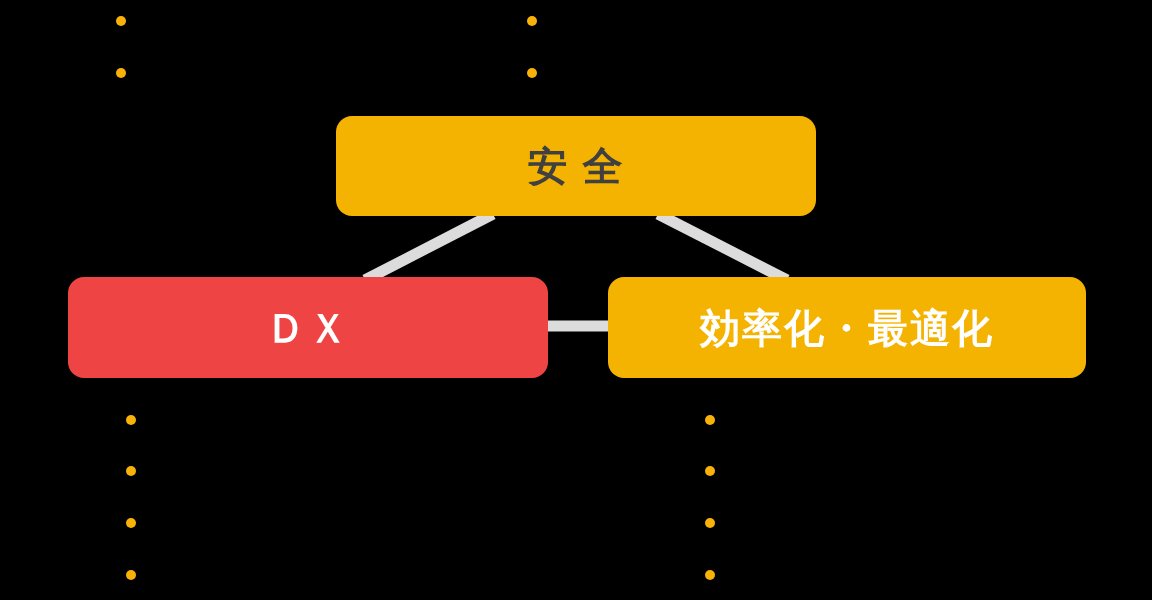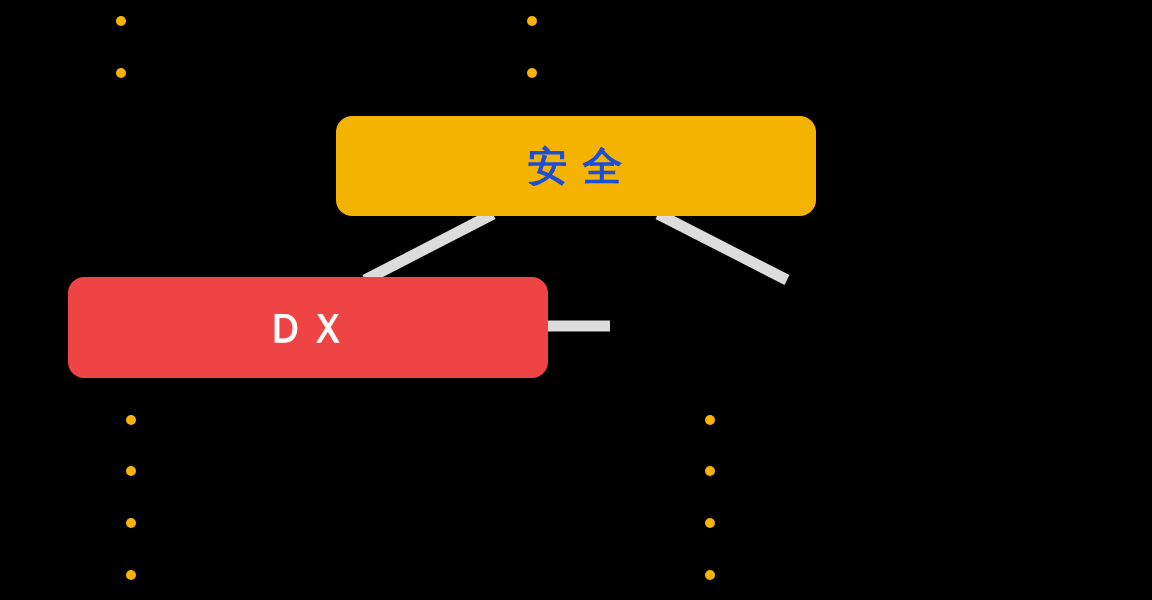--- a/index.html
+++ b/index.html
@@ -53,27 +53,30 @@
 
 <div id="canvas">
 
   <svg id="connector-layer">
       <line x1="493" y1="214" x2="365" y2="280" stroke="#DCDCDC" stroke-width="11"></line>
       <line x1="658" y1="214" x2="787" y2="280" stroke="#DCDCDC" stroke-width="11"></line>
       <line x1="546" y1="326" x2="610" y2="326" stroke="#DCDCDC" stroke-width="11"></line>
     </svg>
 
   <div class="node" style="left: 336px; top: 116px; width: 480px; height: 100px; background: rgb(245, 179, 1);">
-    <span class="node-label" style="color: #1d4ed8;">安 全</span>
+    <span class="node-label" style="color: #404040;">安 全</span>
   </div>
 
   <div class="node" style="left: 68px; top: 277px; width: 480px; height: 101px; background: #ef4444;">
     <span class="node-label" style="color: rgb(255, 255, 255);">ＤＸ</span>
   </div>
 
+  <div class="node" style="left: 608px; top: 277px; width: 478px; height: 101px; background: rgb(245, 179, 1);">
+    <span class="node-label" style="color: rgb(255, 255, 255);">効率化・最適化</span>
+  </div>
 
   <div id="dots-layer">
       <div class="bullet-dot" style="left: 116px; top: 16px; background: rgb(249, 178, 8);"></div>
       <div class="bullet-dot" style="left: 116px; top: 68px; background: rgb(249, 178, 8);"></div>
       <div class="bullet-dot" style="left: 527px; top: 16px; background: rgb(249, 178, 8);"></div>
       <div class="bullet-dot" style="left: 527px; top: 68px; background: rgb(249, 178, 8);"></div>
       <div class="bullet-dot" style="left: 126px; top: 415px; background: rgb(249, 178, 8);"></div>
       <div class="bullet-dot" style="left: 126px; top: 466px; background: rgb(249, 178, 8);"></div>
       <div class="bullet-dot" style="left: 126px; top: 518px; background: rgb(249, 178, 8);"></div>
       <div class="bullet-dot" style="left: 126px; top: 570px; background: rgb(249, 178, 8);"></div>

